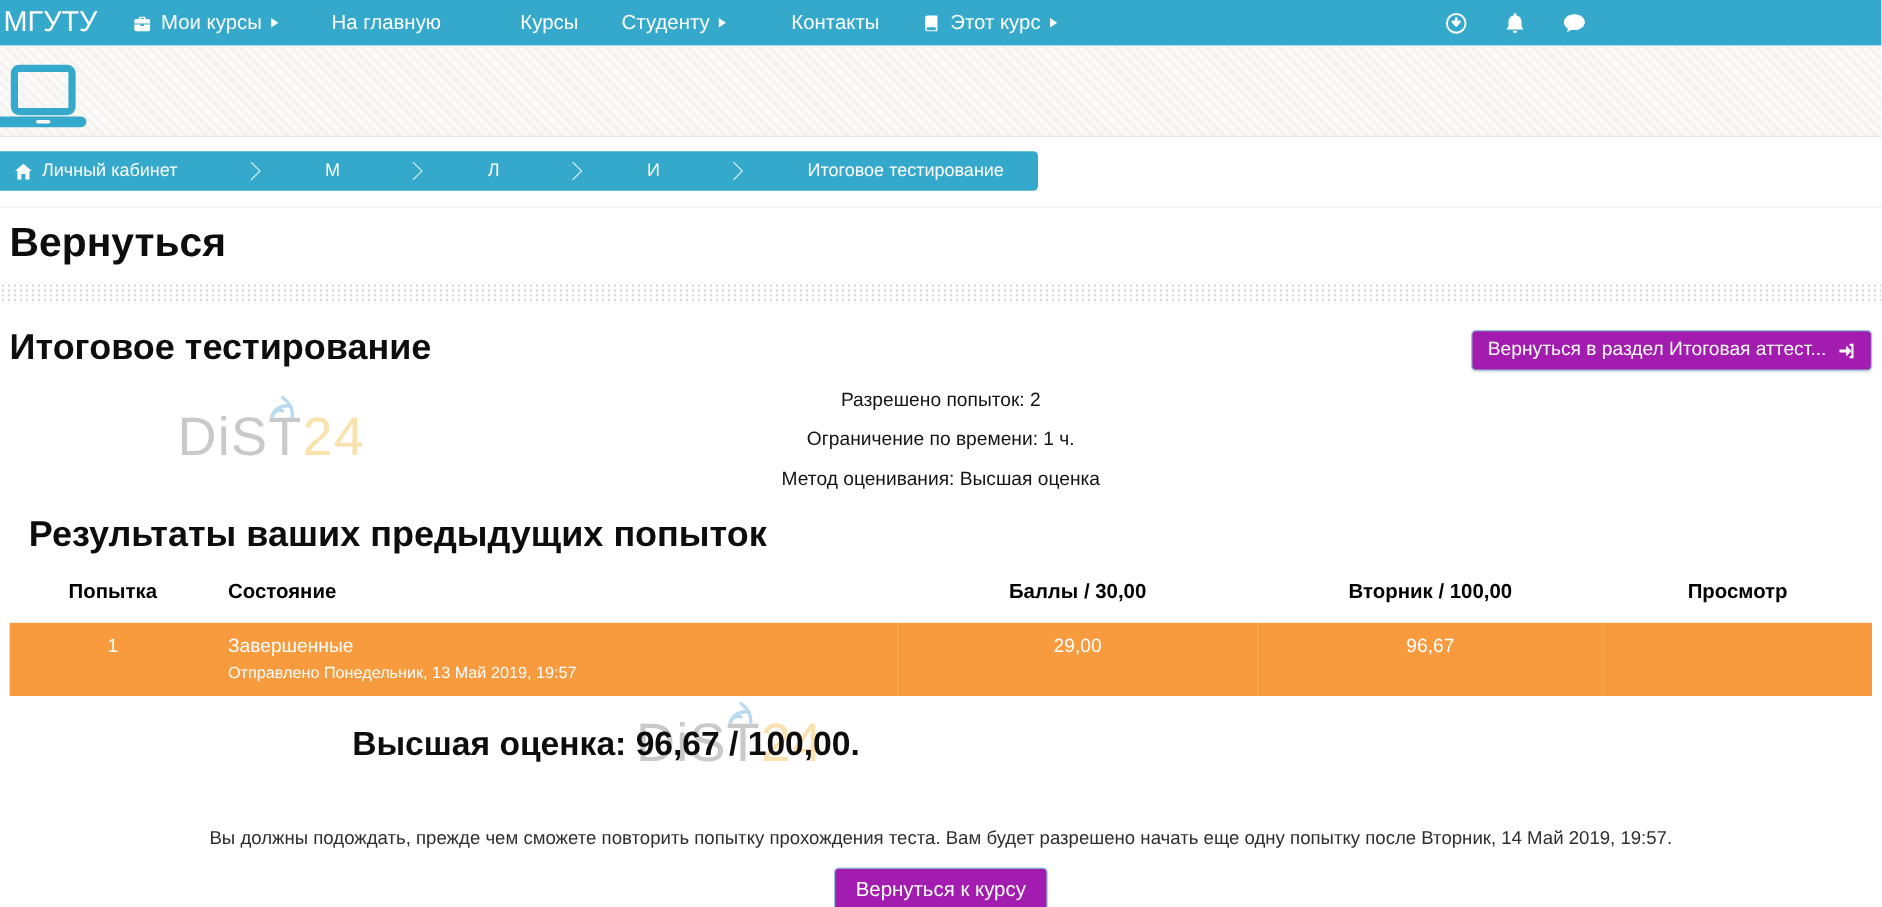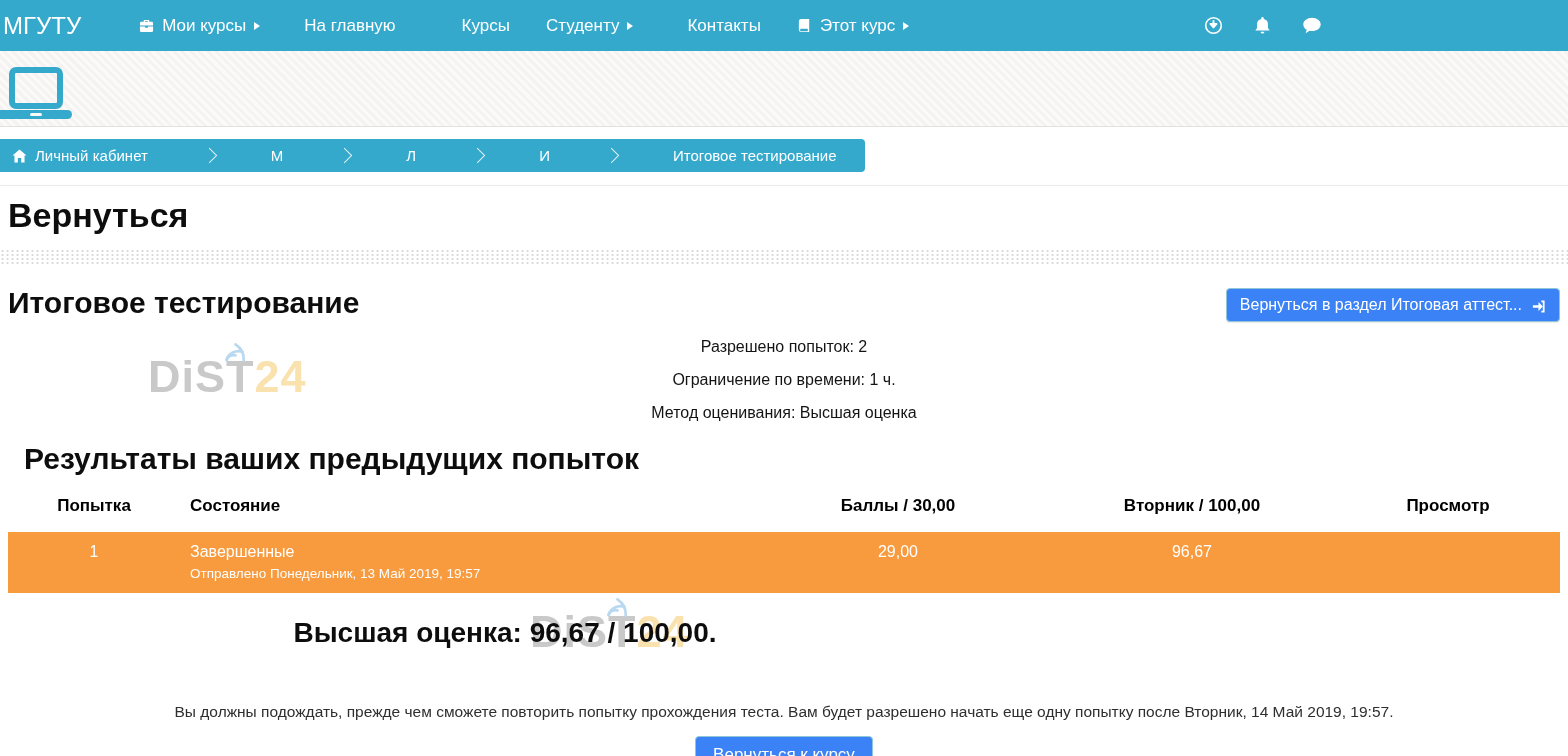--- a/index.html
+++ b/index.html
@@ -6,22 +6,22 @@
   html,body { margin:0; padding:0; }
   body {
     width:1568px; height:756px; overflow:hidden;
     background:#fff;
     font-family:"Liberation Sans", sans-serif;
     color:#1a1a1a;
   }
 
   
   .topnav {
-    height:51px; background:#35a9cc; color:#fff;
-    display:flex; align-items:center;gap:28px;
+    height:38px; background:#35a9cc; color:#fff;
+    display:flex; align-items:center;
   }
   .brand { font-size:24px; margin-left:3px; white-space:nowrap; cursor:pointer; }
   .nav-items { display:flex; align-items:center; }
   .nav-item {
     display:flex; align-items:center; gap:8px;
     font-size:17px; white-space:nowrap; cursor:pointer;
   }
   .nav-item.mi-1 { margin-left:30px; }
   .nav-item.mi-2 { margin-left:44px; }
   .nav-item.mi-3 { margin-left:38px;padding-left:28px; }
@@ -80,35 +80,35 @@
     background-size:5px 4px;
   }
 
   .section-row {
     display:flex; justify-content:space-between; align-items:flex-start;
     margin:20px 8px 0 8px;
   }
   h2.sec-title { font-size:30px; font-weight:bold; margin:0; color:#0d0d0d; }
 
   .btn-teal {
-    background:#3b82f6; color:#fff; border:1px solid #8fc6d8; border-radius:4px;
+    background:#a21caf; color:#fff; border:1px solid #8fc6d8; border-radius:4px;
     font-family:"Liberation Sans", sans-serif;
     font-size:16px; padding:7px 13px; cursor:pointer;
-    display:inline-flex; align-items:flex-end; gap:9px;
+    display:inline-flex; align-items:center; gap:9px;
     box-shadow:0 1px 1px rgba(0,0,0,.08);
   }
   .back-section-btn { margin-top:2px; }
 
   
   .quiz-info { position:relative; text-align:center; margin-top:16px; }
   .info-line { font-size:16px; color:#141414; margin:15px 0; line-height:18px; }
 
   .watermark {
     position:absolute; display:inline-block;
-    font-weight:bold; font-size:45px; letter-spacing:1px; line-height:1;
+    font-weight:normal; font-size:45px; letter-spacing:1px; line-height:1;
     pointer-events:none; white-space:nowrap;
   }
   .wm-1 { left:148px; top:16px; }
   .wm-gray { color:#c9c9c9; }
   .wm-orange { color:#f9e2ae; }
   .wifi-arcs { position:absolute; left:74px; top:-20px; }
 
   
   h2.results-title { font-size:30px; font-weight:bold; margin:20px 0 0 24px; color:#0d0d0d; }
   table.attempts {

